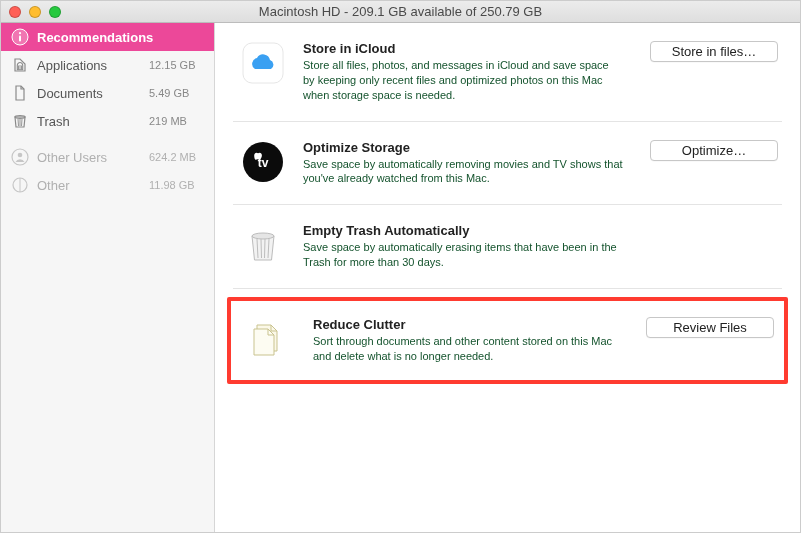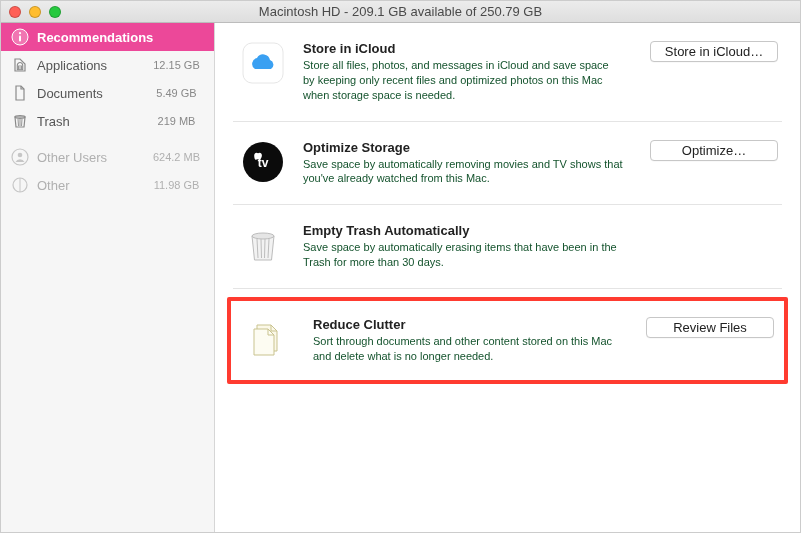--- a/index.html
+++ b/index.html
@@ -11,21 +11,21 @@
   .dot.red { background: #ff5f56; }
   .dot.yellow { background: #ffbd2e; }
   .dot.green { background: #27c93f; }
   .title { position: absolute; left: 0; right: 0; text-align: center; font-size: 13px; color: #4a4a4a; }
   .body { flex: 1; display: flex; overflow: hidden; }
   .sidebar { width: 214px; background: #f6f6f6; border-right: 1px solid #d6d6d6; padding-top: 0; }
   .side-row { display: flex; align-items: center; height: 28px; padding: 0 10px; gap: 8px; color: #555; }
   .side-row.selected { background: #ec4899; color: #fff; font-weight: bold; }
   .side-row .icn { width: 18px; height: 18px; display: flex; align-items: center; justify-content: center; flex-shrink: 0; }
   .side-row .lbl { flex: 1; font-size: 13px; }
-  .side-row .sz { font-size: 11px; color: #888; min-width: 55px; text-align: center; }
+  .side-row .sz { font-size: 11px; color: #888; min-width: 55px; text-align: left; }
   .side-row.selected .sz { color: rgba(255,255,255,0.9); }
   .side-row.dim { color: #b0b0b0; }
   .side-row.dim .sz { color: #b0b0b0; }
   .main { flex: 1; overflow-y: auto; padding: 0 18px 18px 18px; background: #fff; }
   .item { display: flex; gap: 14px; padding: 18px 4px; border-bottom: 1px solid #e4e4e4; }
   .item:last-child { border-bottom: none; gap: 20px; }
   .item .iconcol { width: 52px; display: flex; justify-content: center; flex-shrink: 0; }
   .item .iconbox { width: 44px; height: 44px; display:flex; align-items:center; justify-content:flex-end; }
   .item .txtcol { flex: 1; }
   .item .txtcol h3 { font-size: 13px; font-weight: 600; color: #222; margin-bottom: 2px; }
@@ -138,21 +138,21 @@
                 <rect x="2" y="2" width="40" height="40" rx="9" fill="#ffffff" stroke="#e6e6e6"></rect>
                 <path d="M14 28 a6 6 0 0 1 2-11 a7 7 0 0 1 13 2 a5 5 0 0 1 1 9 z" fill="#3aa0f2"></path>
               </svg>
           </div>
         </div>
         <div class="txtcol">
           <h3>Store in iCloud</h3>
           <p>Store all files, photos, and messages in iCloud and save space by keeping only recent files and optimized photos on this Mac when storage space is needed.</p>
         </div>
         <div class="btncol">
-          <button class="mac-btn">Store in iCloud…</button>
+          <button class="mac-btn">Store in files…</button>
         </div>
       </div>
 
       <div class="item">
         <div class="iconcol">
           <div class="iconbox">
             <svg width="44" height="44" viewBox="0 0 44 44">
                 <circle cx="22" cy="22" r="20" fill="#0b0b0b"></circle>
                 <path d="M17 17 c0-2 2-3.5 2-3.5 s1 1.5 0 3.5 c-1 0-2 0-2 0 z" fill="#fff"></path>
                 <path d="M14 24 c0-3 2-5 4-5 c1 0 2 1 3 1 c1 0 2-1 3-1 c2 0 4 2 4 5 c0 4-3 8-5 8 c-1 0-2-1-3-1 c-1 0-2 1-3 1 c-2 0-3-4-3-8 z" fill="#fff" transform="scale(0.55) translate(10 4)"></path>

